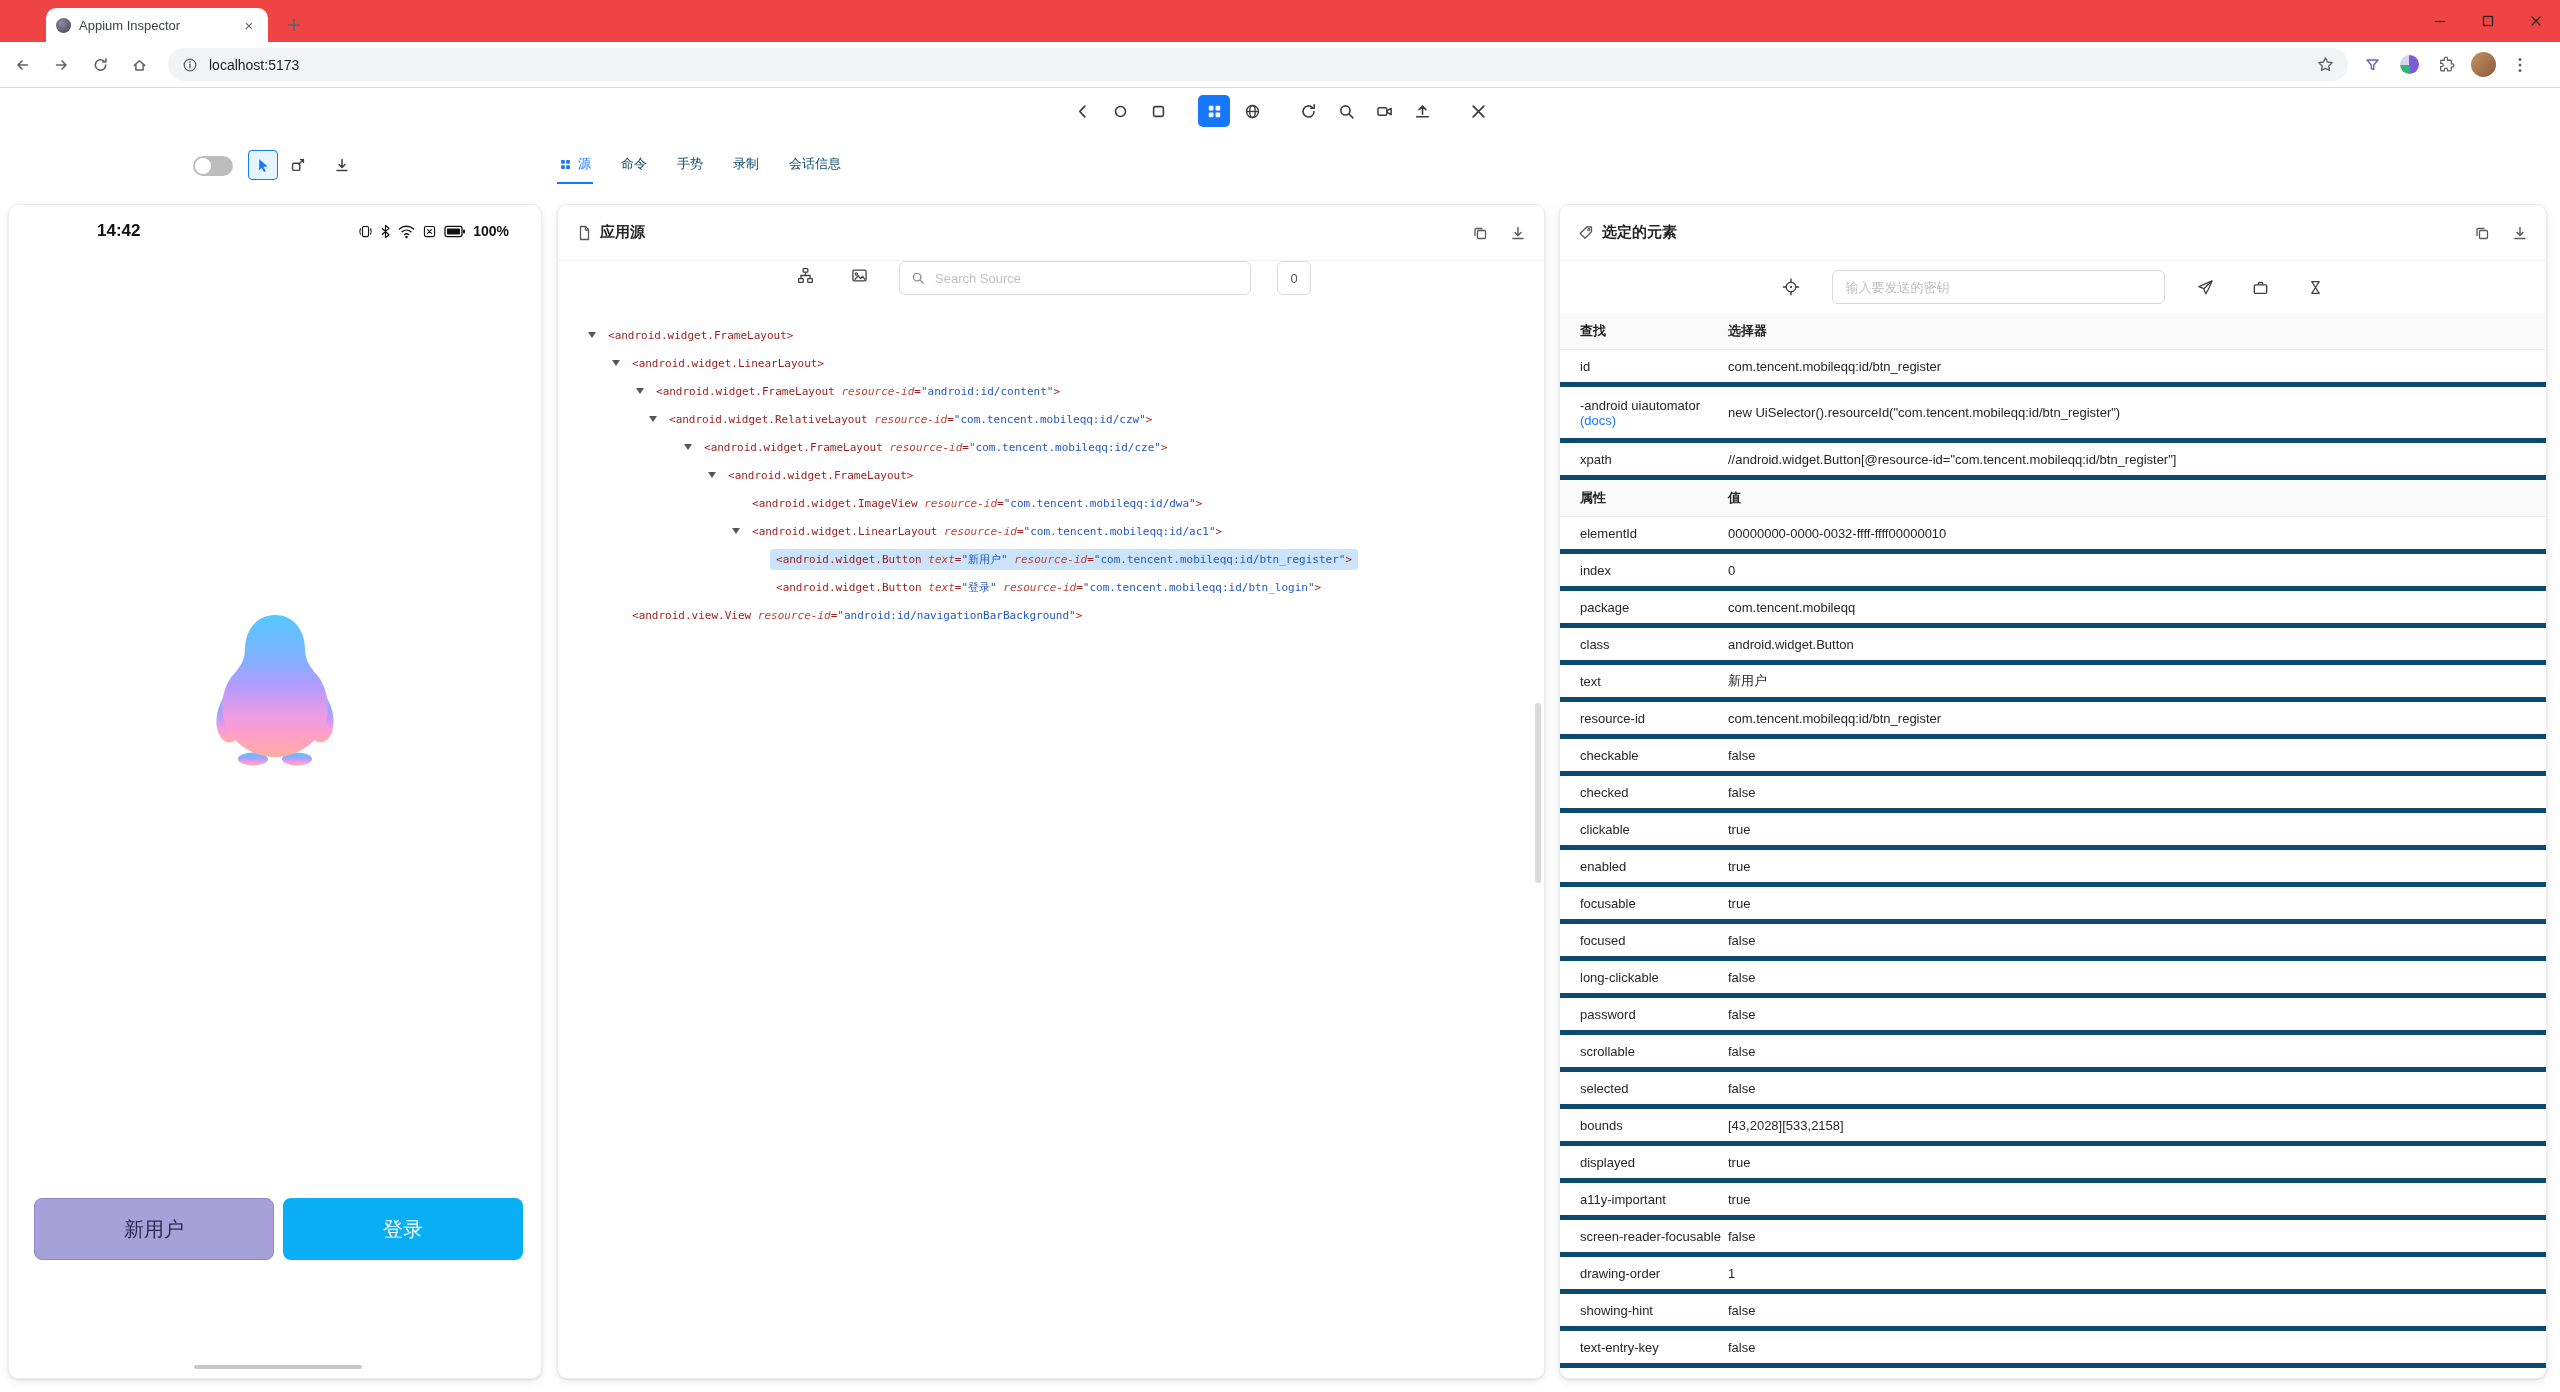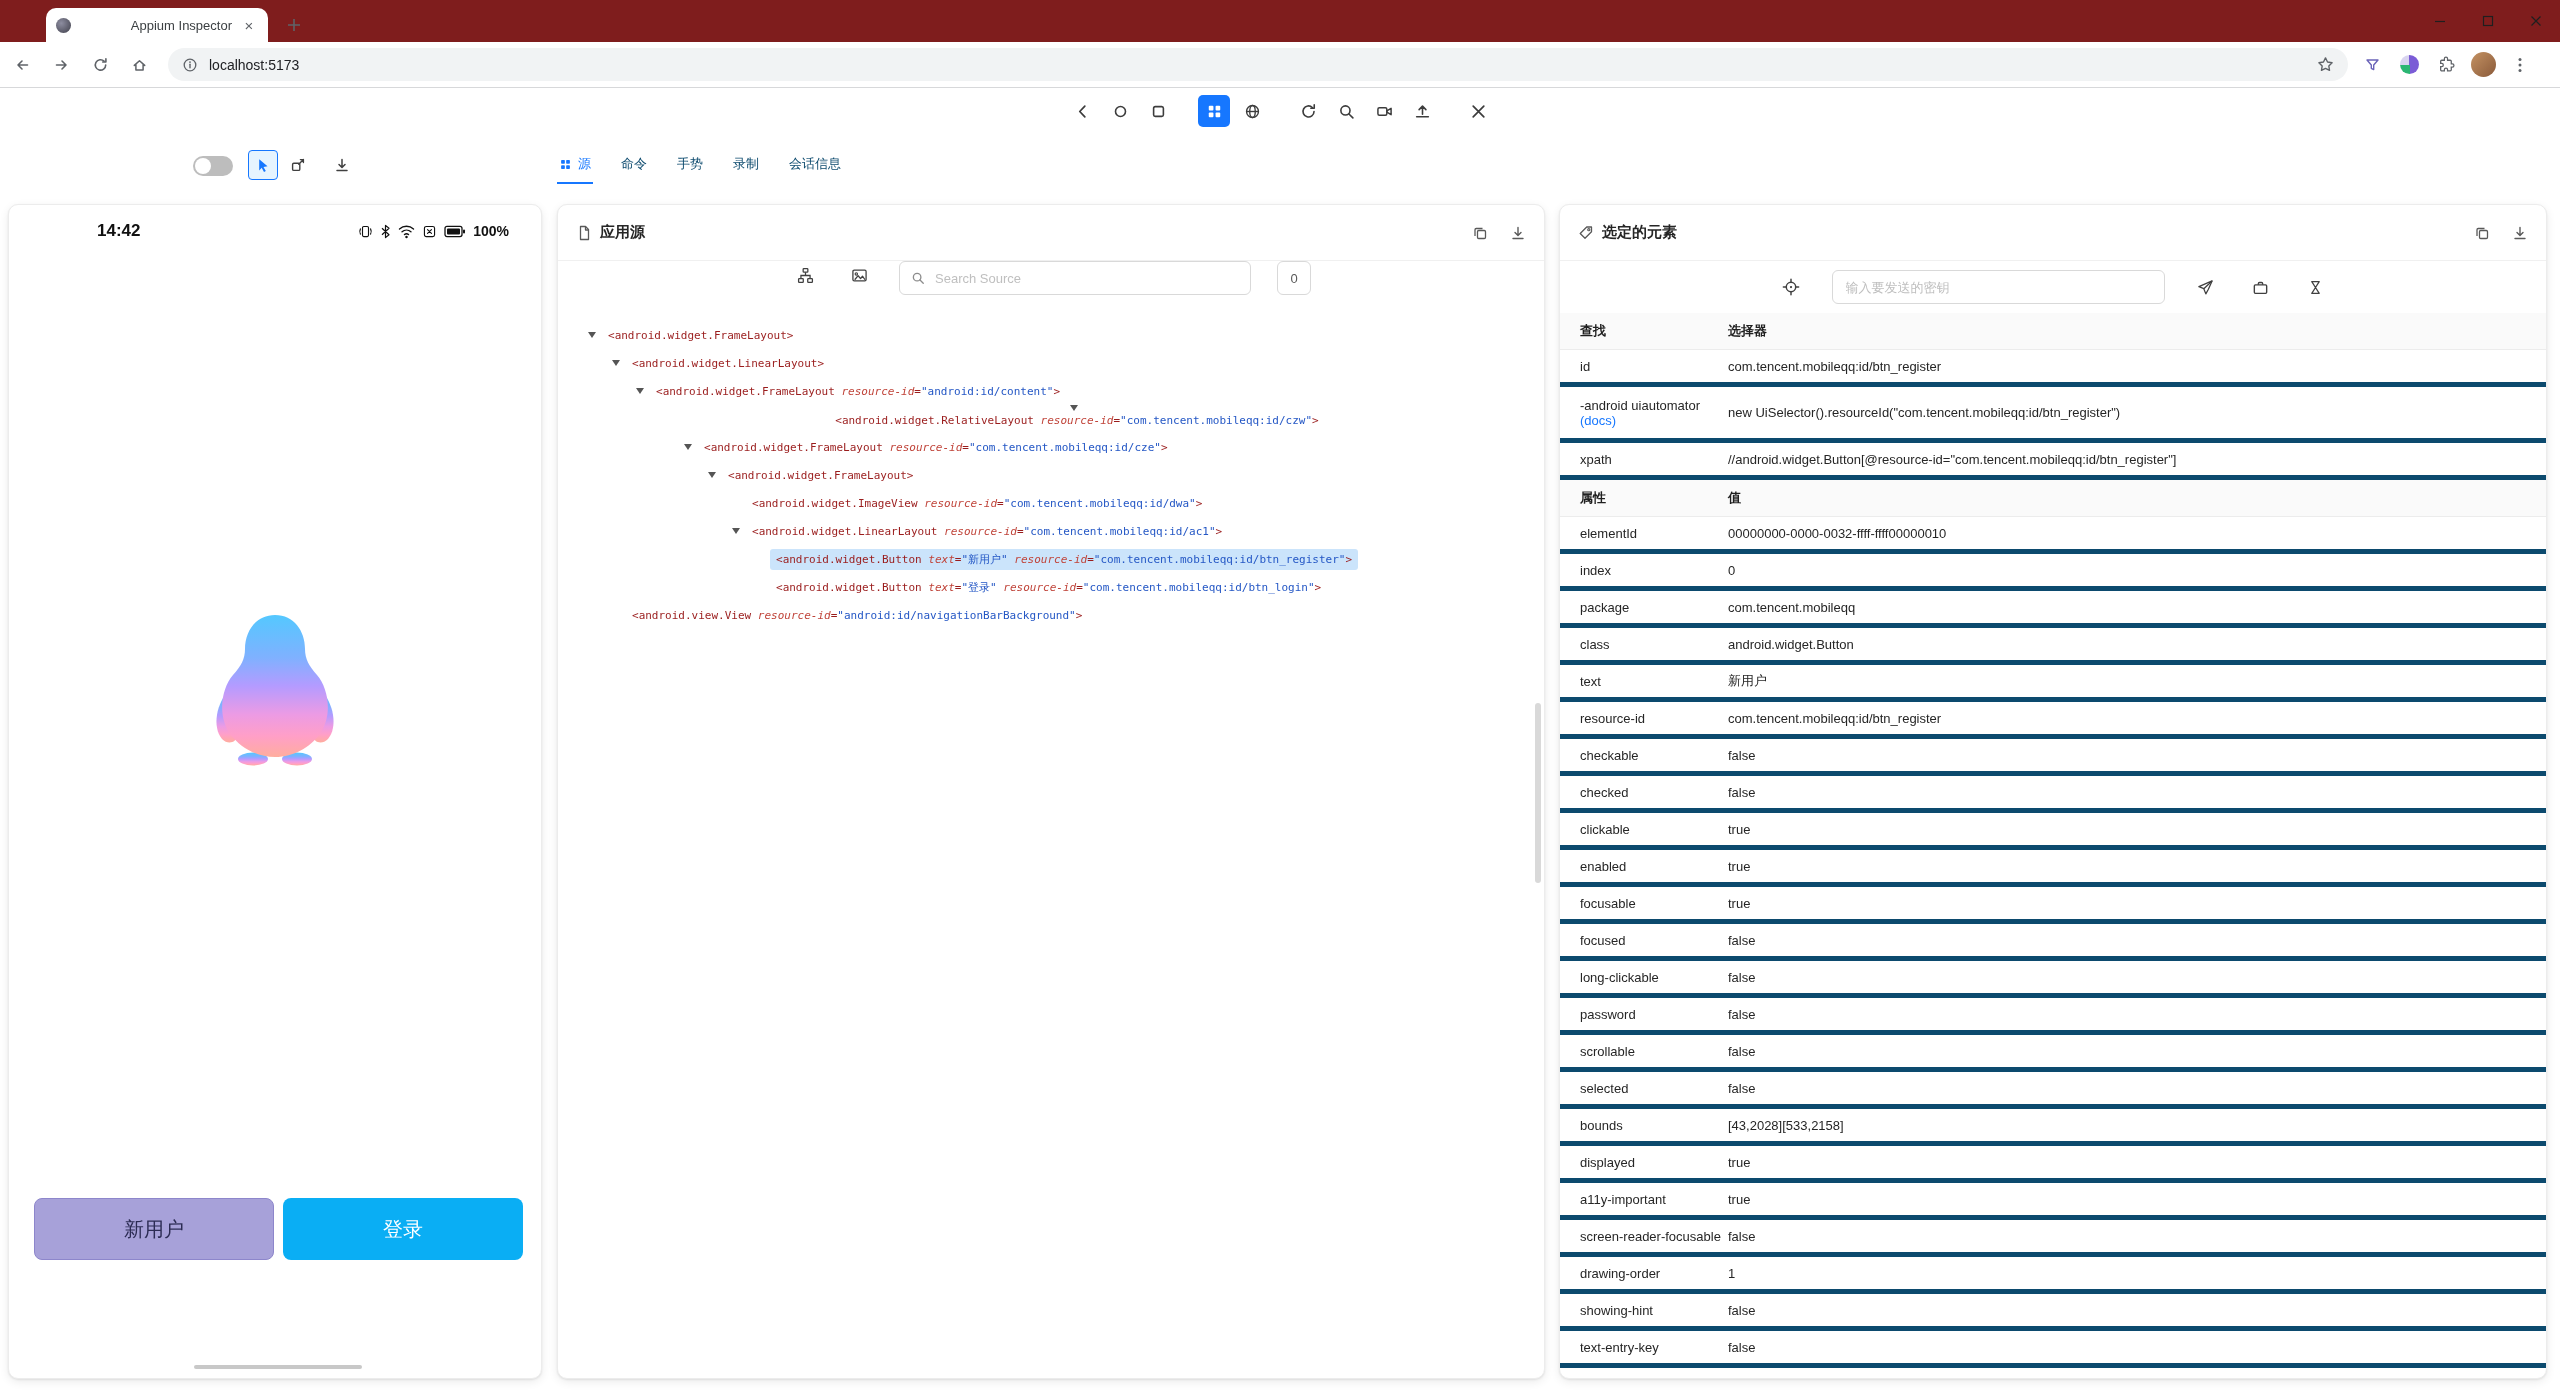--- a/index.html
+++ b/index.html
@@ -4,21 +4,21 @@
 <style>
   * { box-sizing: border-box; }
   html,body { margin:0; padding:0; }
   body {
     width:2560px; height:1392px; position:relative; overflow:hidden;
     background:#fff; font-family:"Liberation Sans",sans-serif; color:#262626;
   }
   svg { display:block; }
 
   
-  .tabstrip { position:absolute; top:0; left:0; right:0; height:42px; background:#7f1d1d;text-align:right; }
+  .tabstrip { position:absolute; top:0; left:0; right:0; height:42px; background:#ef4444; }
   .tab { position:absolute; left:46px; top:8px; width:222px; height:34px; background:#fff;
          border-radius:10px 10px 0 0; display:flex; align-items:center; gap:8px; padding:0 10px; }
   .favicon { width:15px; height:15px; border-radius:50%;
              background:radial-gradient(circle at 35% 35%, #8d8da0, #3f3f4a); flex:none; }
   .tab-title { font-size:13px; color:#3c4043; flex:1; white-space:nowrap; overflow:hidden; }
   .tab-close { width:18px; height:18px; border-radius:50%; display:flex; align-items:center;
                justify-content:center; color:#5f6368; font-size:15px; flex:none; }
   .newtab { position:absolute; left:280px; top:11px; width:28px; height:28px; display:flex;
             align-items:center; justify-content:center; color:#3c4043; }
   .wincontrols { position:absolute; right:0; top:0; height:42px; display:flex; }
@@ -448,21 +448,21 @@
           <span class="node-text"><span class="pun">&lt;</span><span class="tag">android.widget.FrameLayout</span><span class="pun">&gt;</span></span>
         </div>
         <div class="tree-row" style="padding-left: 54px;">
           <span class="caret"></span>
           <span class="node-text"><span class="pun">&lt;</span><span class="tag">android.widget.LinearLayout</span><span class="pun">&gt;</span></span>
         </div>
         <div class="tree-row" style="padding-left: 78px;">
           <span class="caret"></span>
           <span class="node-text"><span class="pun">&lt;</span><span class="tag">android.widget.FrameLayout</span><span class="pun"> </span><span class="attr">resource-id</span><span class="pun">=</span><span class="val">"android:id/content"</span><span class="pun">&gt;</span></span>
         </div>
-        <div class="tree-row" style="padding-left: 52px; flex-direction: column;">
+        <div class="tree-row" style="padding-left: 91px;">
           <span class="caret"></span>
           <span class="node-text"><span class="pun">&lt;</span><span class="tag">android.widget.RelativeLayout</span><span class="pun"> </span><span class="attr">resource-id</span><span class="pun">=</span><span class="val">"com.tencent.mobileqq:id/czw"</span><span class="pun">&gt;</span></span>
         </div>
         <div class="tree-row" style="padding-left: 126px;">
           <span class="caret"></span>
           <span class="node-text"><span class="pun">&lt;</span><span class="tag">android.widget.FrameLayout</span><span class="pun"> </span><span class="attr">resource-id</span><span class="pun">=</span><span class="val">"com.tencent.mobileqq:id/cze"</span><span class="pun">&gt;</span></span>
         </div>
         <div class="tree-row" style="padding-left: 150px;">
           <span class="caret"></span>
           <span class="node-text"><span class="pun">&lt;</span><span class="tag">android.widget.FrameLayout</span><span class="pun">&gt;</span></span>

